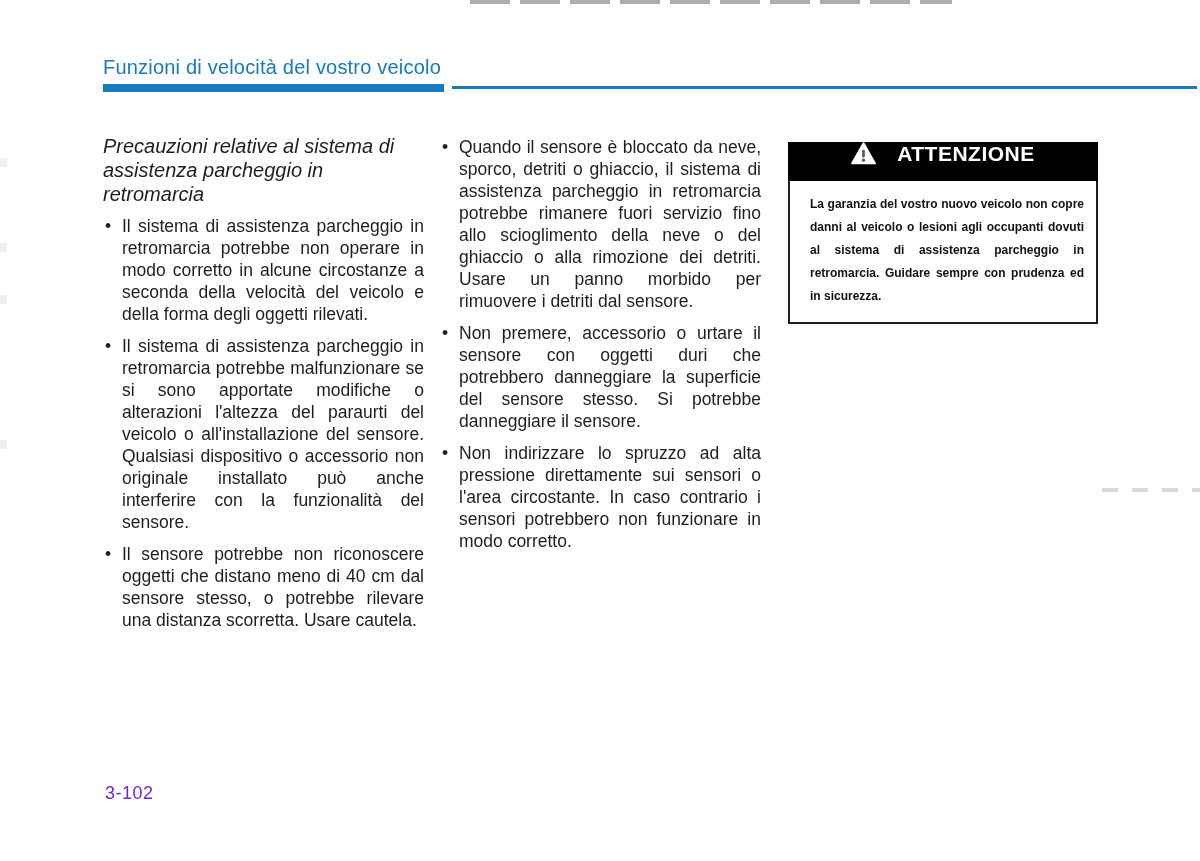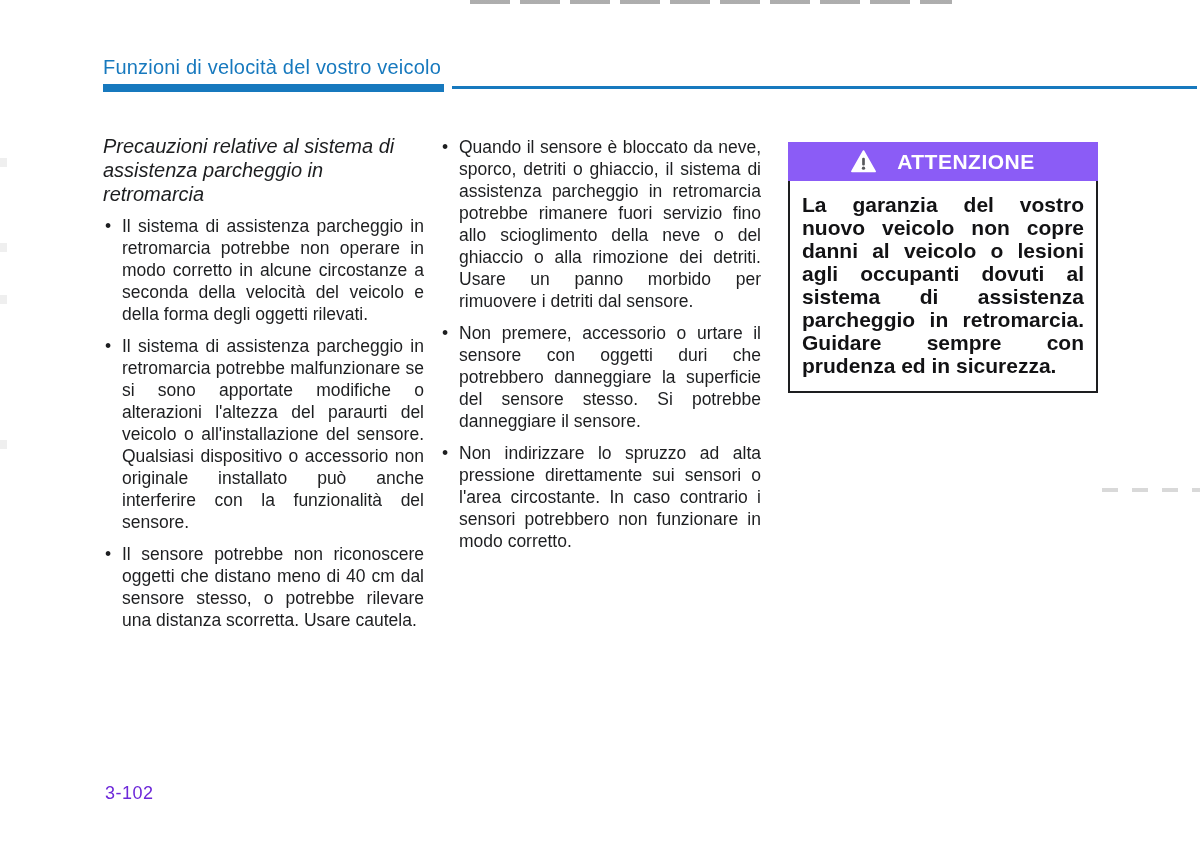--- a/index.html
+++ b/index.html
@@ -84,37 +84,36 @@
   }
 
   
   .attention-box {
     position: absolute;
     left: 788px; top: 142px;
     width: 310px;
   }
   .attention-header {
     height: 39px;
-    background: #8b5cf6;
+    background: #000000;
     display: flex;
-    align-items: center;
     justify-content: center;
     gap: 21px;
   }
   .attention-title {
     color: #ffffff;
     font-weight: bold;
     font-size: 21px;
     letter-spacing: .5px;
   }
   .attention-body {
     border: 2px solid #1d1e20;
     border-top: none;
-    padding: 12px 12px 14px 12px;
-    font-size: 21px;
+    padding: 12px 12px 14px 20px;
+    font-size: 12px;
     line-height: 23px;
     font-weight: bold;
     text-align: justify;
     color: #121214;
   }
   .warn-icon { width: 25px; height: 23px; display: block; }
 
   .page-number {
     position: absolute;
     left: 105px; top: 783px;

